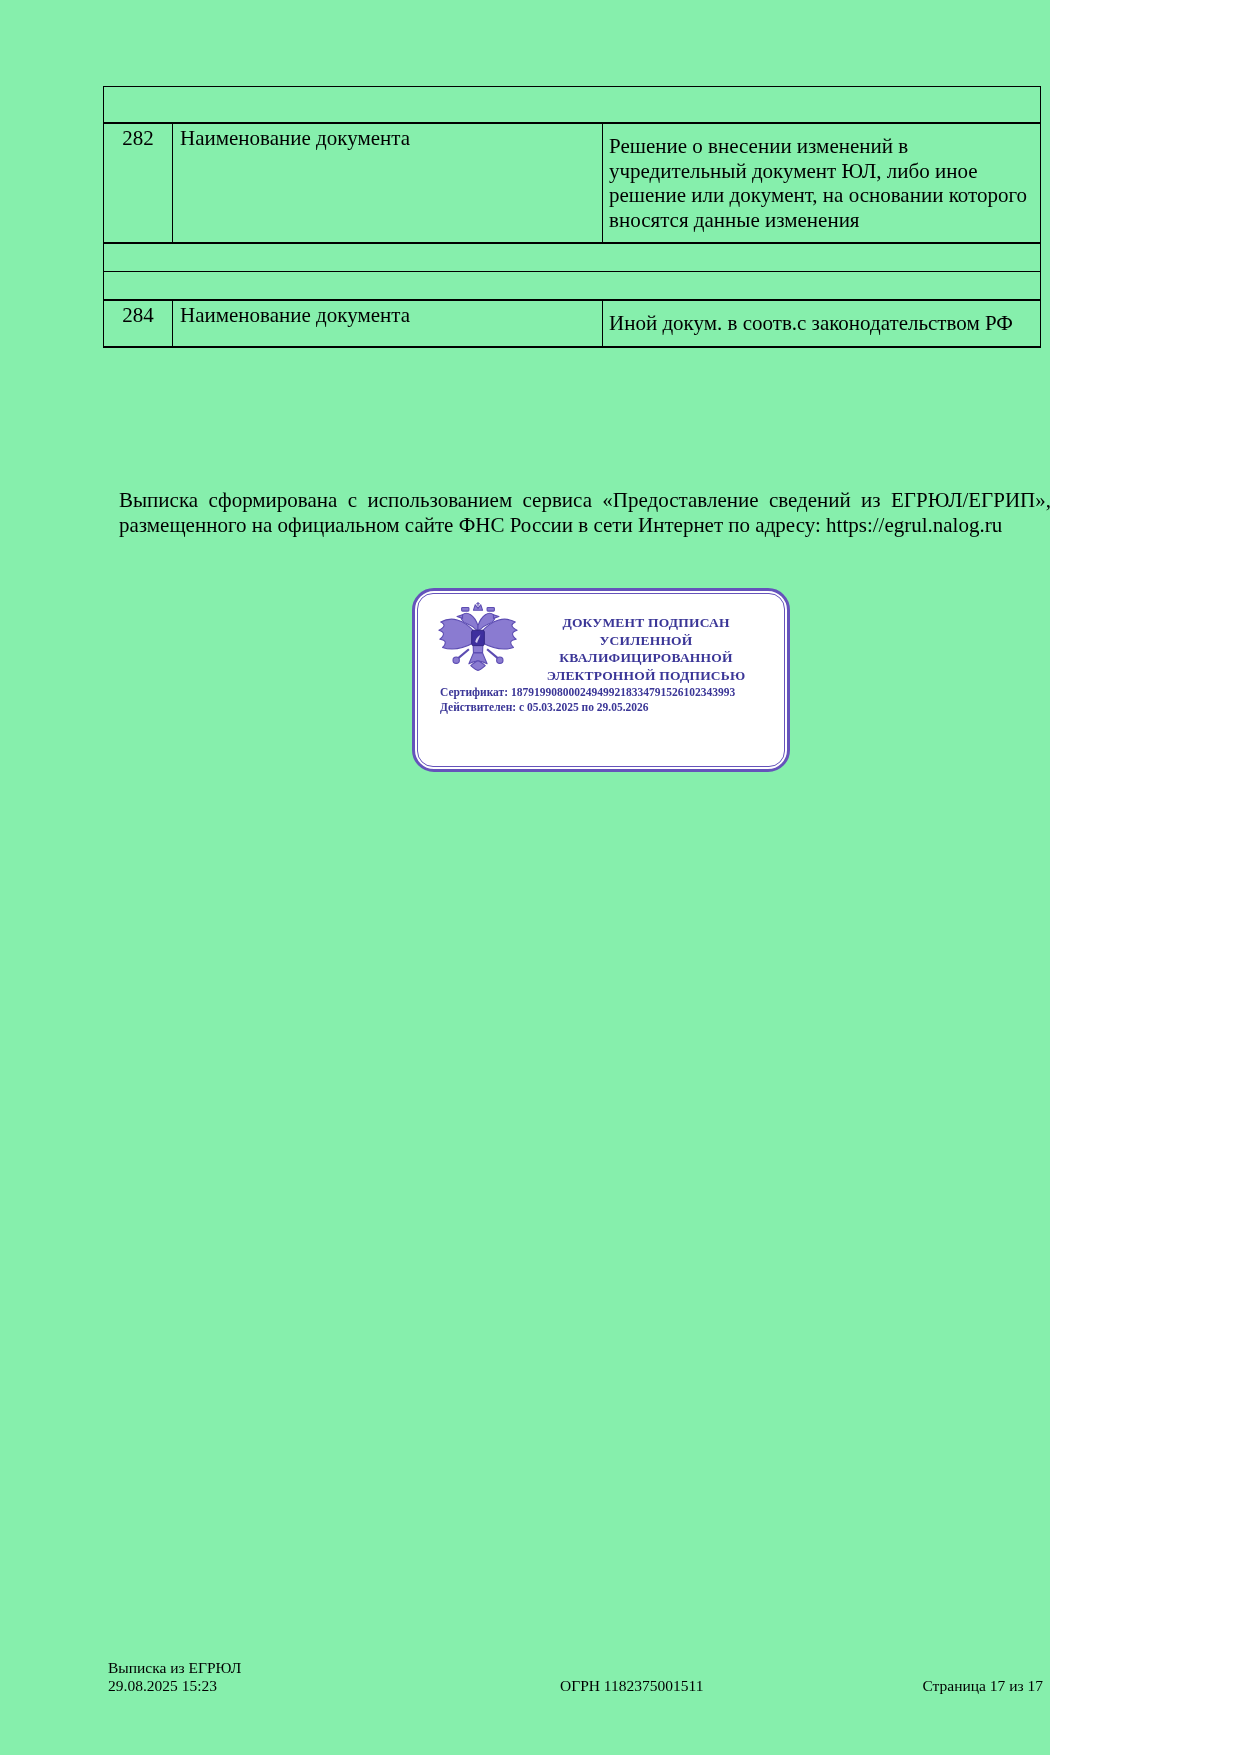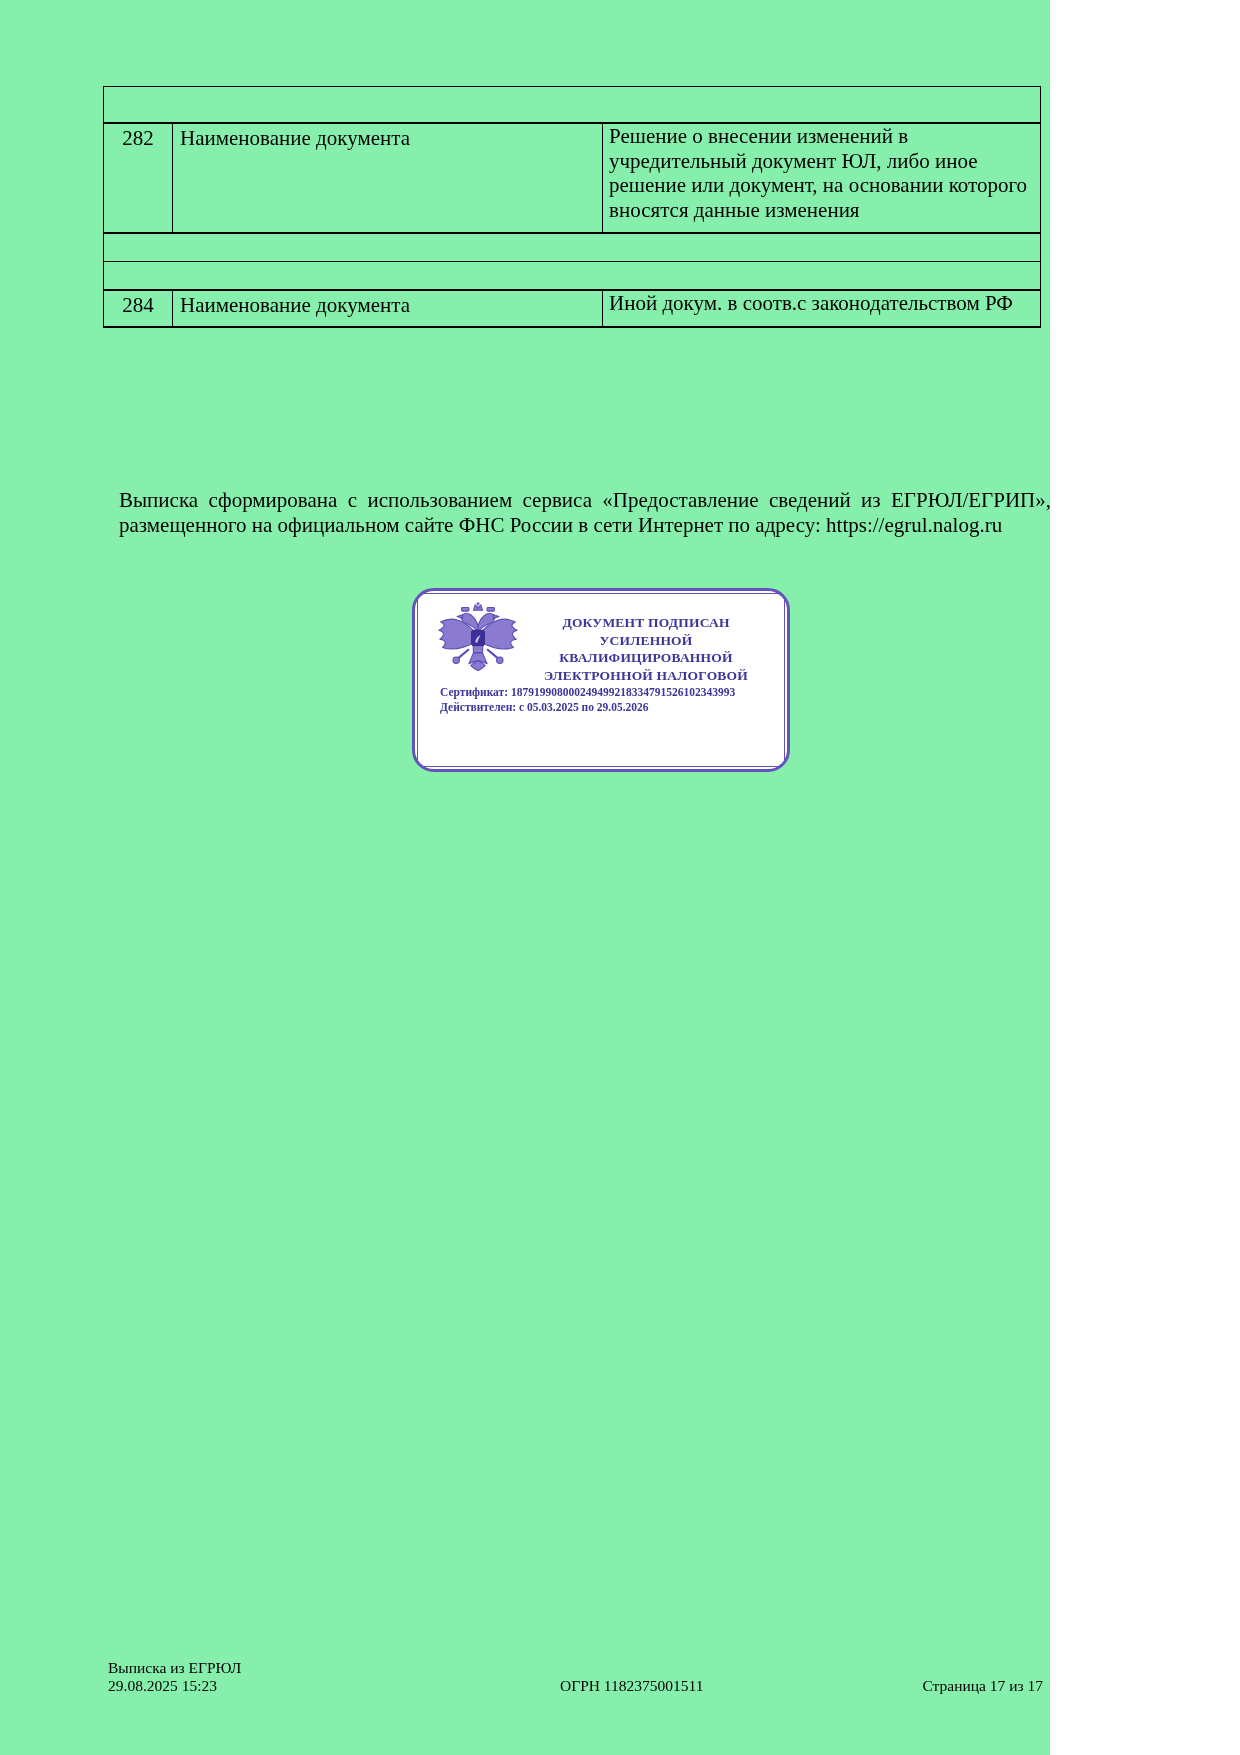--- a/index.html
+++ b/index.html
@@ -18,37 +18,37 @@
   .doc-table col.c1 { width:69px; }
   .doc-table col.c2 { width:430px; }
   .doc-table col.c3 { width:438px; }
   tr.spacer td { height:32px; }
   tr.spacer.first td { height:34px; }
   tr.spacer td { height:25px; }
   tr.spacer.first td { height:33px; }
   tr.content td { border-top:2px solid #000; border-bottom:2px solid #000; }
   td.num   { text-align:center; padding:2px 2px 8px 2px; }
   td.label { padding:2px 6px 8px 7px; }
-  td.value { padding:0 10px 10px 6px; }
+  td.value { padding:10px 10px 10px 6px; }
 
   
   .note {
     position:absolute; left:108px; top:477px; width:932px; margin:11px;
     font-size:21px; line-height:1.17; text-align:justify;
   }
 
   
   .stamp {
     position:absolute; left:412px; top:588px; width:378px; height:184px;
     box-sizing:border-box; border:3px solid #6553bb; border-radius:22px;
     padding:2px; background:#fff;
   }
   .stamp-inner {
     box-sizing:border-box; height:100%; border:1px solid #6553bb;
-    border-radius:6px; padding:8px 16px 6px 12px; color:#3b3697;
+    border-radius:16px; padding:8px 16px 6px 12px; color:#3b3697;
   }
   .stamp-top { display:flex; }
   .eagle { flex:none; width:92px; height:80px; margin-left:2px; }
   .stamp-title {
     flex:1; text-align:center; font-weight:bold; font-size:13.5px;
     line-height:1.3; padding-top:12px; letter-spacing:.2px;
   }
   .stamp-details {
     font-weight:bold; font-size:11.5px; line-height:1.33;
     margin-top:1px; padding-left:10px; padding-right:2px;
@@ -120,21 +120,21 @@
               <circle cx="26" cy="64" r="3.5"></circle>
               <circle cx="74" cy="64" r="3.5"></circle>
             </g>
             <rect x="43" y="31" width="14" height="17" rx="2" fill="#3e2f9e" stroke="#2e2380"></rect>
             <path d="M47 44 C48 38 52 38 53 35 C51 41 50 42 49 45 Z" fill="#cfc8ee"></path>
           </svg>
         </div>
         <div class="stamp-title">
           <div>ДОКУМЕНТ ПОДПИСАН</div>
           <div>УСИЛЕННОЙ КВАЛИФИЦИРОВАННОЙ</div>
-          <div>ЭЛЕКТРОННОЙ НАЛОГОВОЙ</div>
+          <div>ЭЛЕКТРОННОЙ ПОДПИСЬЮ</div>
         </div>
       </div>
       <div class="stamp-details">
         <div class="stamp-line"><span>Сертификат:</span> <span>187919908000249499218334791526102343993</span></div>
         <div class="stamp-line"><span>Действителен:</span> <span>с 05.03.2025 по 29.05.2026</span></div>
       </div>
     </div>
   </div>
 
   <div class="footer">

